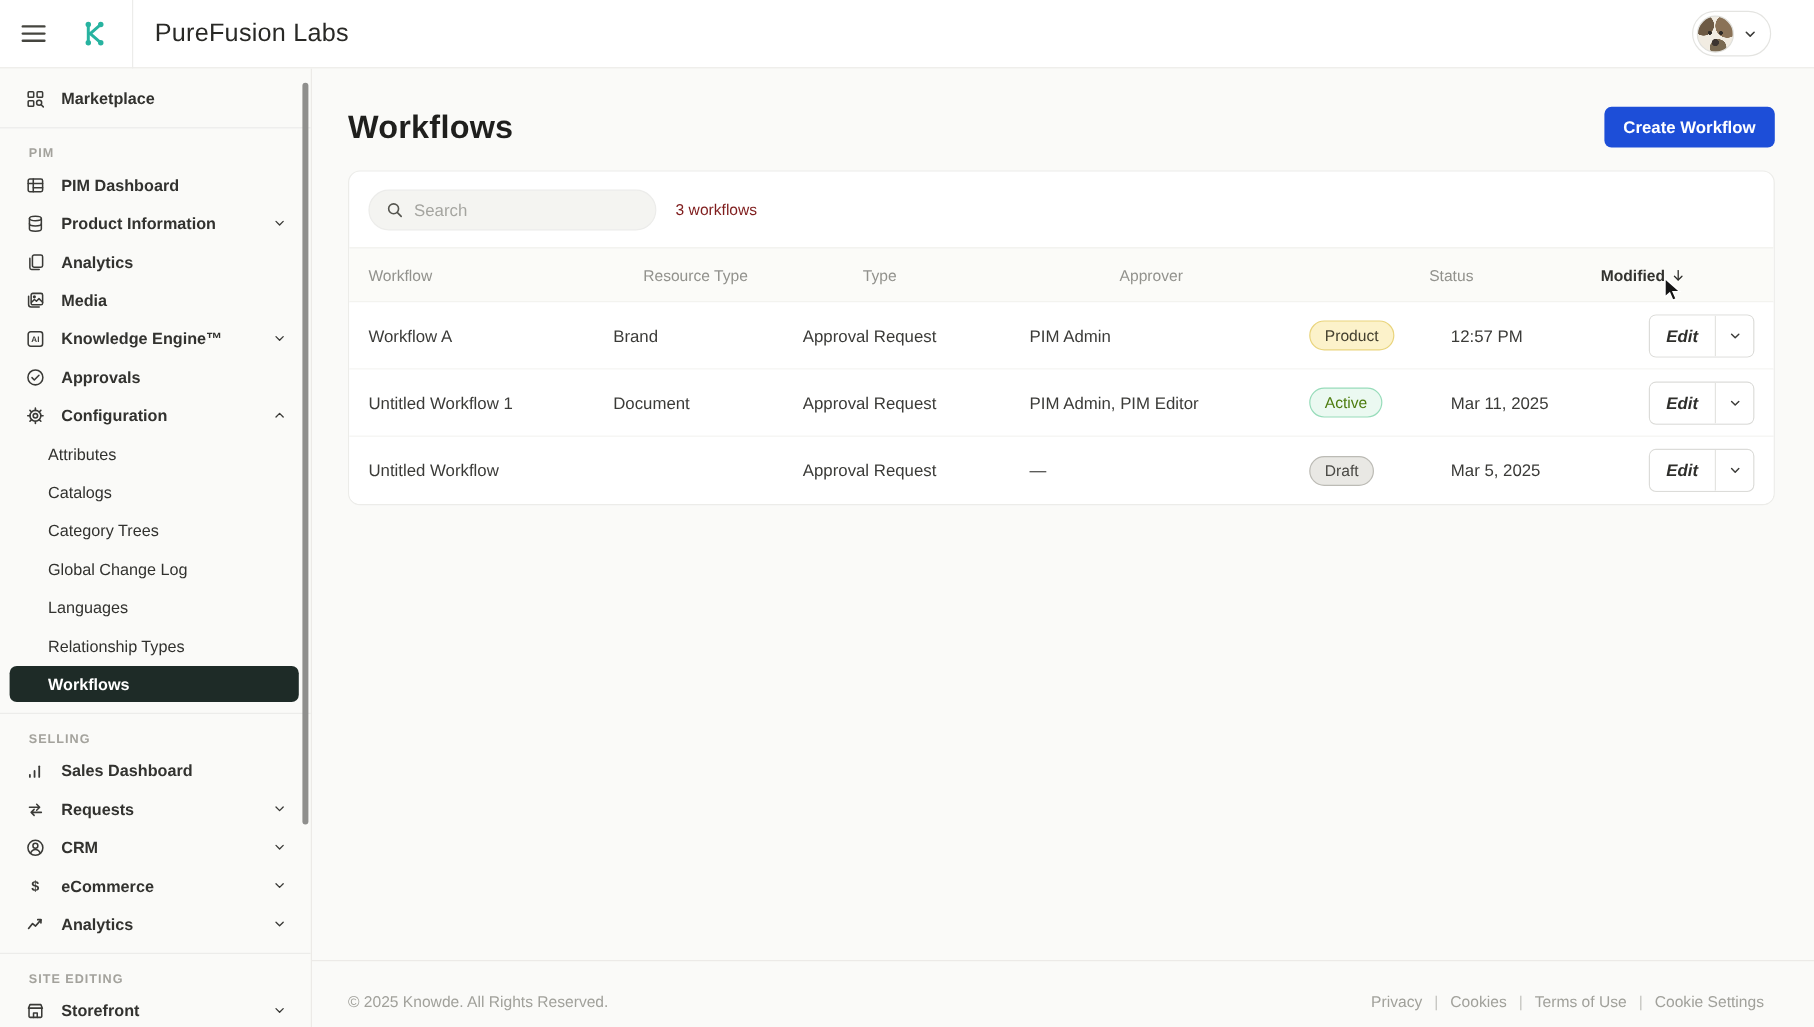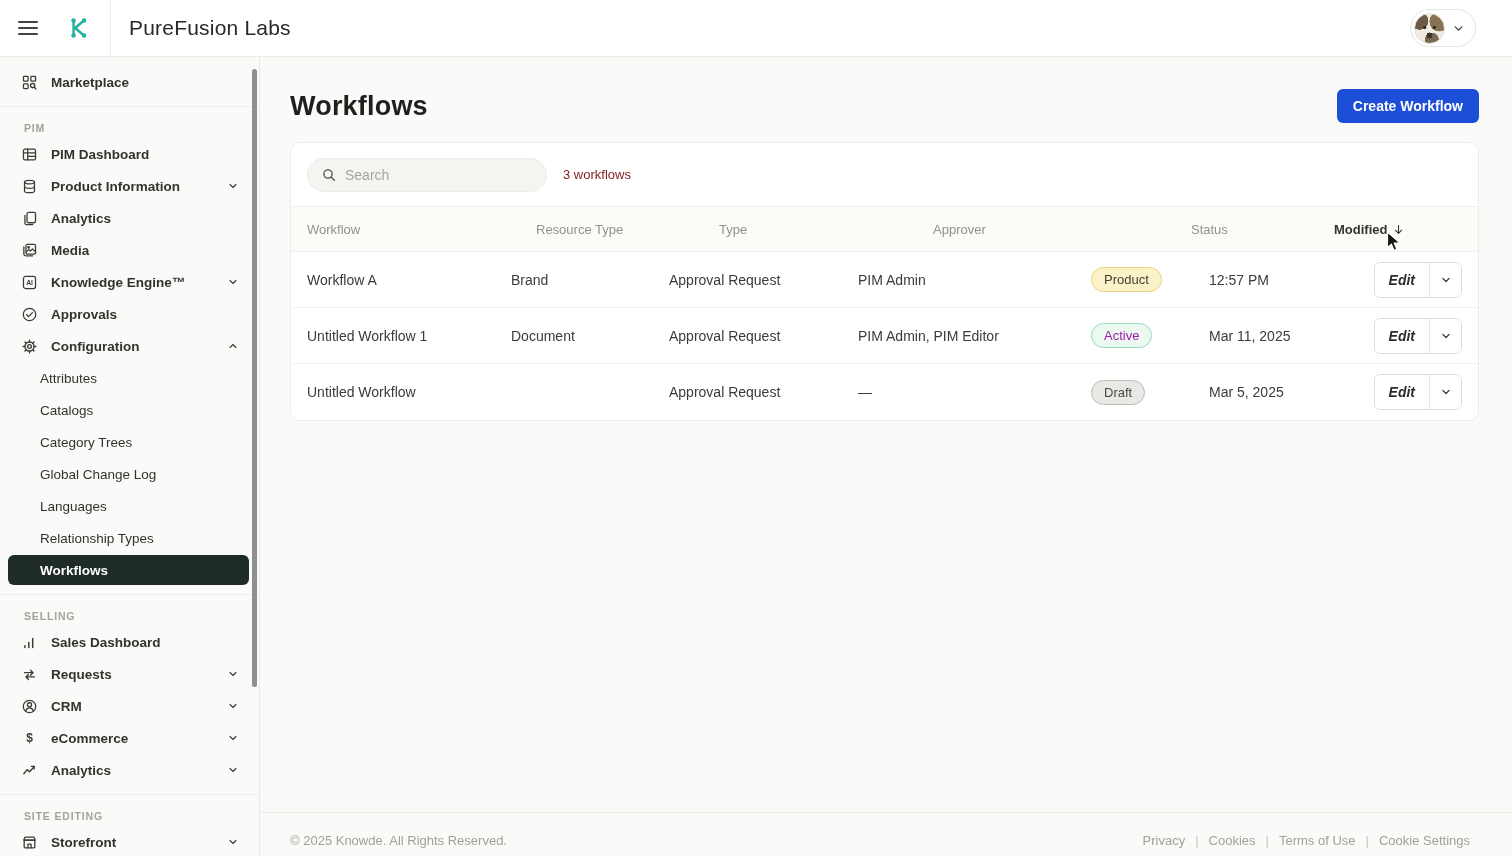--- a/index.html
+++ b/index.html
@@ -112,39 +112,39 @@
   .thead .th-sorted { color:#33332f; font-weight:600; display:flex; align-items:center; gap:5px; cursor:pointer; }
   .trow { height:56px; border-bottom:1px solid #f2f2ef; font-size:14px; color:#3b3b38; background:#fff; }
   .trow:last-child { border-bottom:none; }
   .cell-actions { justify-self:end; }
 
   .badge {
     display:inline-block; padding:4px 12px; border-radius:20px;
     font-size:13px; font-weight:500; border:1px solid transparent;
   }
   .badge.paused { background:#fcf2ca; border-color:#e9d47c; color:#44402f; }
-  .badge.active { background:#ebf9f1; border-color:#97dcba; color:#a21caf; }
+  .badge.active { background:#ebf9f1; border-color:#97dcba; color:#4d7c0f; }
   .badge.draft  { background:#e9e8e4; border-color:#bcbbb5; color:#4a4945; }
 
   .split-btn {
     display:inline-flex; align-items:stretch; background:#fff;
     border:1px solid #dcdcd9; border-radius:6px; overflow:hidden; height:36px;
   }
   .split-btn .edit-seg {
     padding:0 14px; display:flex; align-items:center; font-size:14px; font-weight:600;
     color:#2e2e2b; background:#fff; border:none; cursor:pointer; font-family:inherit;font-style:italic;
   }
   .split-btn .caret-seg {
     width:32px; display:flex; align-items:center; justify-content:center;
     border:none; border-left:1px solid #e4e4e1; background:#fff; cursor:pointer;
   }
 
   
   .footer {
-    position:absolute; left:0; right:0; bottom:0; height:44px;
+    position:absolute; left:0; right:0; bottom:0; height:56px;
     border-top:1px solid #eceae7; background:#fafaf8;
     display:flex; align-items:center; justify-content:space-between;
     padding:12px 42px 0 30px; font-size:13px; color:#a1a19b;
   }
   .footer-links { display:flex; align-items:center; gap:10px; }
   .footer-links .flink { cursor:pointer; color:#a1a19b; }
   .footer-links .sep { color:#c4c4bf; }
 
   
   .cursor { position:absolute; left:1386px; top:231px; z-index:99; pointer-events:none; }

